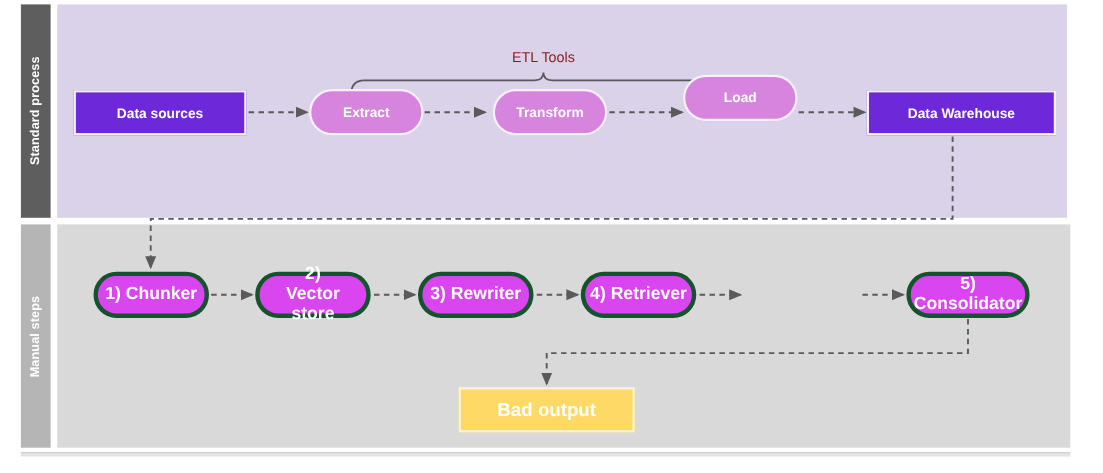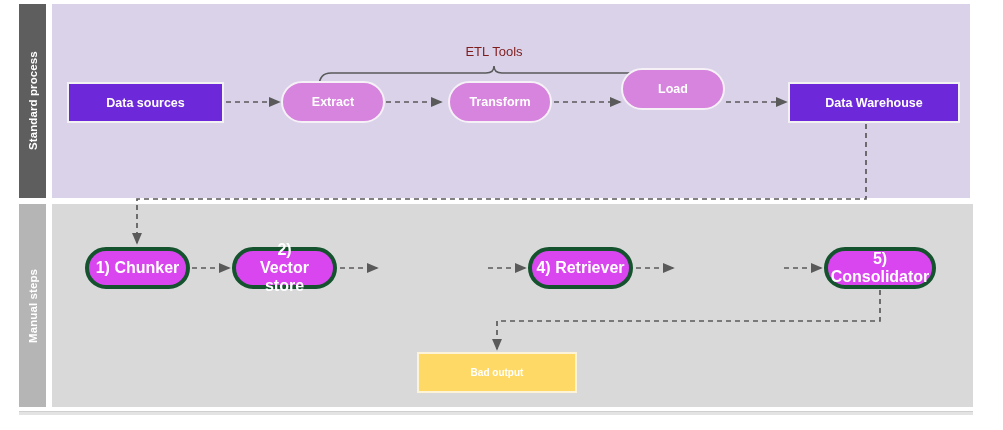--- a/index.html
+++ b/index.html
@@ -77,21 +77,21 @@
   }
   .node.pill-gray {
     background: #d946ef;
     border: 4px solid #14532d;
     border-radius: 999px;
     font-size: 16px;
   }
   .node.rect-yellow {
     background: #ffd966;
     border: 2px solid #fdf3d8;
-    font-size: 10px;
+    font-size: 17px;
   }
 
   
   #wires {
     position: absolute;
     left: 0; top: 0;
     width: 1003px; height: 430px;
     pointer-events: none;
   }
   .brace-label {
@@ -157,20 +157,21 @@
   <div class="node pill-purple" style="left:448px; top:81px; width:104px; height:42px;">Transform</div>
 
   <div class="node pill-purple" style="left:621px; top:68px; width:104px; height:42px;">Load</div>
 
   <div class="node rect" style="left:788px; top:82px; width:172px; height:41px;">Data Warehouse</div>
 
   <div class="node pill-gray" style="left:85px; top:247px; width:105px; height:42px;">1) Chunker</div>
 
   <div class="node pill-gray" style="left:232px; top:247px; width:105px; height:42px; padding:0 22px;">2) Vector store</div>
 
+  <div class="node pill-gray" style="left:380px; top:247px; width:105px; height:42px;">3) Rewriter</div>
 
   <div class="node pill-gray" style="left:528px; top:247px; width:105px; height:42px;text-align:center;">4) Retriever</div>
 
 
   <div class="node pill-gray" style="left:824px; top:247px; width:112px; height:42px; padding:0 10px;">5) Consolidator</div>
 
   <div class="node rect-yellow" style="left:417px; top:352px; width:160px; height:41px;">Bad output</div>
 
 </div>
 

